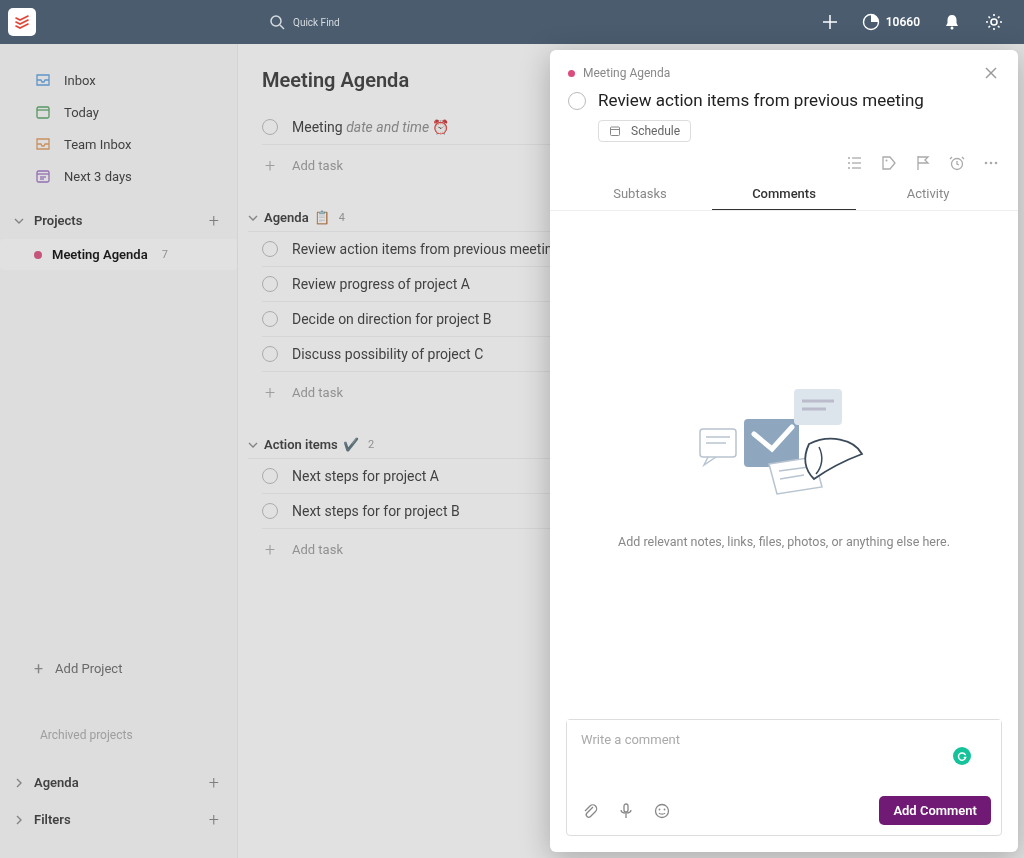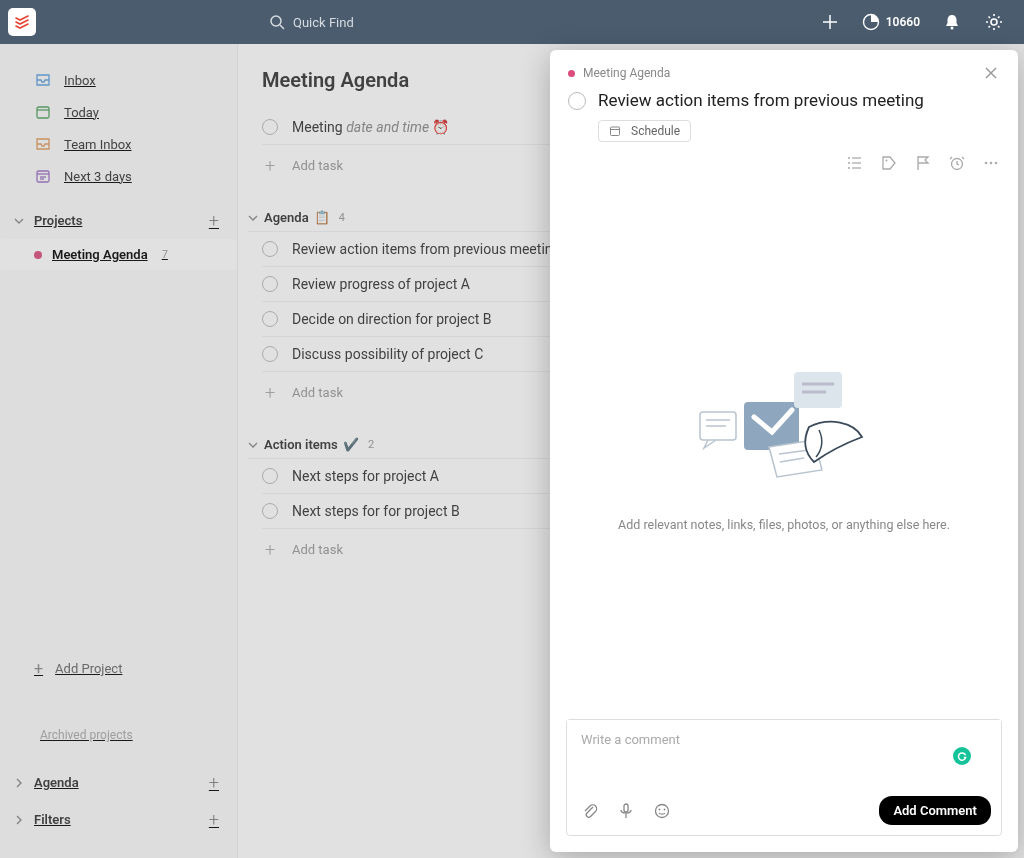--- a/index.html
+++ b/index.html
@@ -3,31 +3,31 @@
 <meta charset="utf-8">
 <style>
 * { margin: 0; padding: 0; box-sizing: border-box; font-family: -apple-system, BlinkMacSystemFont, "Segoe UI", Roboto, Helvetica, Arial, sans-serif; }
 html, body { width: 1024px; height: 858px; overflow: hidden; background: #fafafa; }
 
 
 .topbar { height: 44px; background: #4a5c6e; display: flex; align-items: center; color: #e6e9ec; }
 .logo { width: 44px; height: 44px; display: flex; align-items: center; justify-content: center; }
 .logo-inner { width: 28px; height: 28px; background: #fff; border-radius: 5px; display: flex; align-items: center; justify-content: center; }
 .search-wrap { margin-left: 225px; display: flex; align-items: center; gap: 8px; font-size: 13px; color: #d7dce1; width: 280px; }
-.search-input { background: transparent; border: none; color: #d7dce1; font-size: 13px; outline: none; width: 200px; }
+.search-input { background: transparent; border: none; color: #d7dce1; font-size: 10px; outline: none; width: 200px; }
 .search-input::placeholder { color: #d7dce1; }
 .topbar-right { margin-left: auto; display: flex; align-items: center; gap: 22px; padding-right: 20px; }
 .karma { display: flex; align-items: center; gap: 6px; font-size: 12px; font-weight: 600; color: #fff; }
 .top-icon { width: 20px; height: 20px; display: flex; align-items: center; justify-content: center; cursor: pointer; }
 
 
 .main { display: flex; height: calc(858px - 44px); position: relative; }
 
 
-.sidebar { width: 238px; background: #fafafa; border-right: 1px solid #ededed; padding-top: 20px; display: flex; flex-direction: column; text-decoration: underline; }
+.sidebar { width: 238px; background: #fafafa; border-right: 1px solid #ededed; padding-top: 20px; display: flex; flex-direction: column; }
 .nav-list { padding: 0 0 10px 0; }
 .nav-item { display: flex; align-items: center; gap: 12px; padding: 7px 12px 7px 34px; font-size: 13px; color: #333; cursor: pointer; }
 .nav-icon { width: 18px; display: flex; align-items: center; justify-content: center; }
 .section-header { display: flex; align-items: center; padding: 8px 12px 8px 34px; font-size: 13px; font-weight: 600; color: #333; cursor: pointer; position: relative; }
 .section-header .chev { position: absolute; left: 14px; }
 .section-header .plus-right { margin-left: auto; color: #808080; font-size: 18px; font-weight: 300; padding-right: 6px; }
 .project-item { display: flex; align-items: center; gap: 10px; padding: 8px 12px 8px 34px; font-size: 13px; cursor: pointer; border-radius: 4px; }
 .project-item.active { background: #fff; font-weight: 600; }
 .proj-dot { width: 8px; height: 8px; border-radius: 50%; flex-shrink: 0; }
 .proj-count { color: #999; font-size: 11px; font-weight: 400; margin-left: 4px; }
@@ -69,21 +69,21 @@
 .tab.active { color: #333; border-bottom: 1.5px solid #333; font-weight: 500; }
 
 .panel-body { flex: 1; display: flex; flex-direction: column; align-items: center; justify-content: center; padding: 0 40px; }
 .empty-illustration { width: 180px; height: 140px; position: relative; margin-bottom: 14px; }
 .empty-text { font-size: 12.5px; color: #888; text-align: center; line-height: 1.5; }
 
 .comment-box { margin: 0 16px 16px 16px; border: 1px solid #ddd; border-radius: 4px; }
 .comment-input { width: 100%; border: none; outline: none; padding: 12px 14px 24px 14px; font-size: 13px; resize: none; font-family: inherit; }
 .comment-input::placeholder { color: #aaa; }
 .comment-toolbar { display: flex; align-items: center; gap: 18px; padding: 6px 10px 10px 14px; border-top: none; color: #888; }
-.add-comment-btn { margin-left: auto; background: #000000; color: #fff; border: none; border-radius: 13px; padding: 7px 14px; font-size: 13px; font-weight: 600; cursor: pointer; }
+.add-comment-btn { margin-left: auto; background: #701a75; color: #fff; border: none; border-radius: 5px; padding: 7px 14px; font-size: 13px; font-weight: 600; cursor: pointer; }
 .grammarly { position: absolute; right: 30px; width: 18px; height: 18px; border-radius: 50%; background: #15c39a; bottom: 70px; display:flex; align-items:center; justify-content:center;}
 
 svg { display: block; }
 .caret-icon { width: 10px; height: 10px; }
 </style>
 </head>
 <body>
 
 <div class="topbar">
   <div class="logo">
@@ -349,20 +349,25 @@
         </span>
       <span class="ic">
           <svg width="18" height="18" viewBox="0 0 18 18">
             <circle cx="4" cy="9" r="1.3" fill="#aaa"></circle>
             <circle cx="9" cy="9" r="1.3" fill="#aaa"></circle>
             <circle cx="14" cy="9" r="1.3" fill="#aaa"></circle>
           </svg>
         </span>
     </div>
 
+    <div class="tabs">
+      <div class="tab">Subtasks</div>
+      <div class="tab active">Comments</div>
+      <div class="tab">Activity</div>
+    </div>
 
     <div class="panel-body">
       <div class="empty-illustration">
         <svg width="180" height="140" viewBox="0 0 180 140">
           <rect x="50" y="40" width="55" height="48" rx="4" fill="#8ea7be"></rect>
           <path d="M60 55 L78 70 L98 48" stroke="#fff" stroke-width="5" fill="none" stroke-linecap="round"></path>
           <rect x="100" y="10" width="48" height="36" rx="4" fill="#dde5ec"></rect>
           <line x1="108" y1="22" x2="140" y2="22" stroke="#bbc" stroke-width="3"></line>
           <line x1="108" y1="30" x2="132" y2="30" stroke="#bbc" stroke-width="3"></line>
           <rect x="6" y="50" width="36" height="28" rx="3" fill="none" stroke="#b8c4cf" stroke-width="1.5"></rect>

